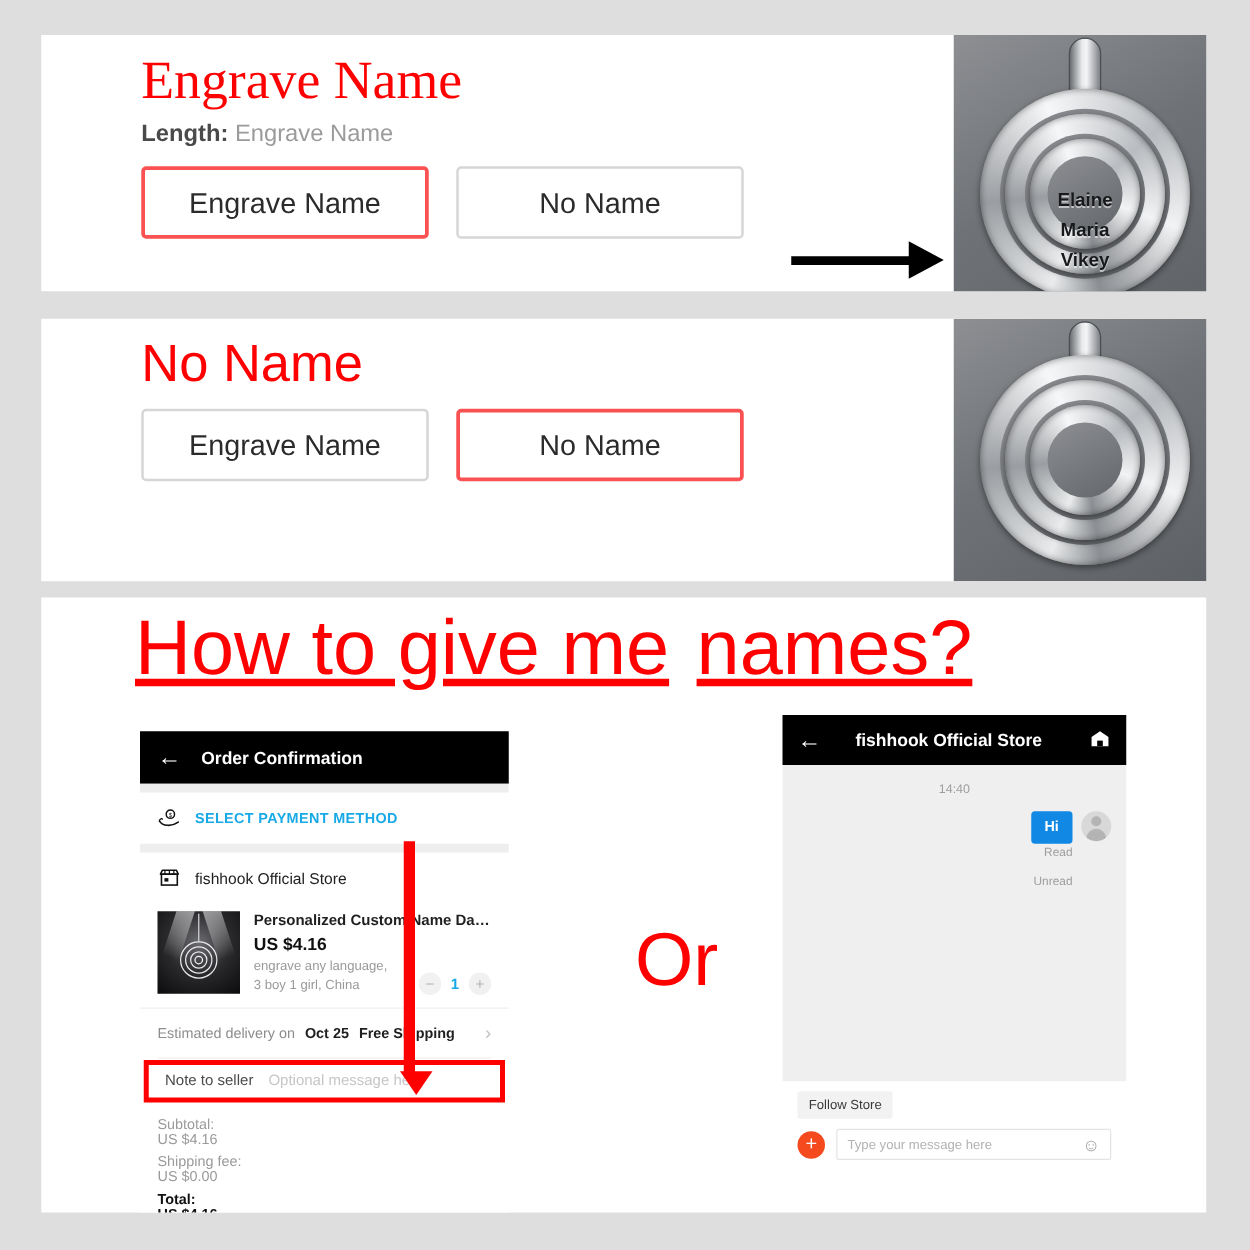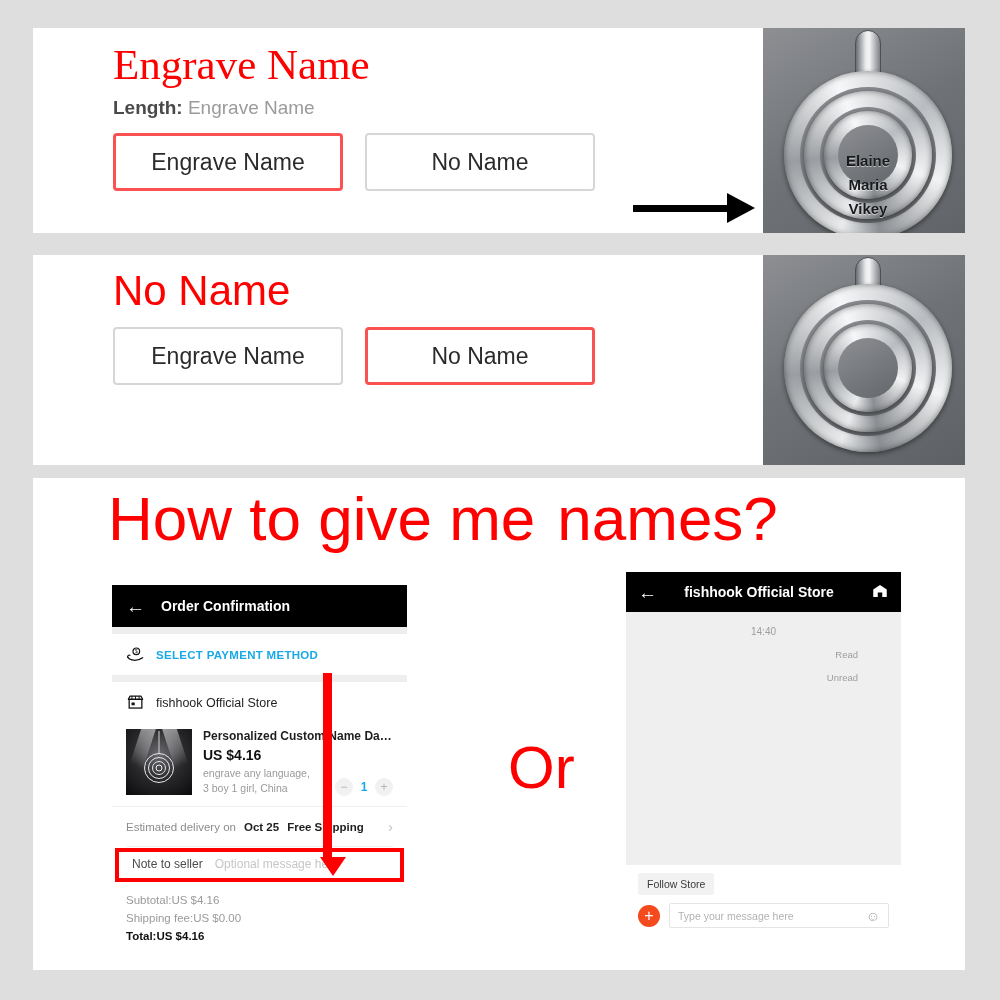--- a/index.html
+++ b/index.html
@@ -84,21 +84,21 @@
     text-shadow: 0 1px 0 rgba(255,255,255,.55);
   }
   .en-0 { top: 124px; font-size: 15px; }
   .en-1 { top: 148px; font-size: 15px; }
   .en-2 { top: 172px; font-size: 15px; }
 
   
   #howto-title {
     position: absolute; left: 75px; top: 10px;
     color: #ff0000; font-size: 62px; line-height: 1;
-    font-family: "Liberation Sans", sans-serif; white-space: nowrap;
+    font-family: "Liberation Sans", sans-serif; white-space: nowrap; text-decoration: underline;
   }
   #howto-title .gap { display: inline-block; width: 22px; }
 
   #or-text {
     position: absolute; left: 475px; top: 260px;
     color: #ff0000; font-size: 60px; line-height: 1;
     font-family: "Liberation Sans", sans-serif;
   }
 
   
@@ -173,22 +173,22 @@
   }
   .note-label { color: #4a4a4a; }
   .note-placeholder { color: #c6c6c6; }
   #note-highlight {
     position: absolute; left: 3px; top: 2px; width: 289px; height: 34px;
     border: 4px solid #ff0000; pointer-events: none;
   }
 
   .m-totals { padding: 10px 14px 12px 14px; }
   .tot-row {
-    display: flex; 
-    font-size: 11.5px; color: #9a9a9a; padding: 3px 0;
+    display: flex; justify-content: space-between;
+    font-size: 11.5px; color: #9a9a9a; padding: 3px 0; flex-direction: column;
   }
   .tot-row.bold { color: #111; font-weight: bold; }
 
   
   #red-arrow { position: absolute; left: 287px; top: 195px; width: 14px; }
   #red-arrow .shaft { width: 9px; height: 185px; background: #ff0000; margin: 0 auto; }
   #red-arrow .head {
     width: 0; height: 0; margin: -1px auto 0 auto;
     border-left: 13px solid transparent; border-right: 13px solid transparent;
     border-top: 19px solid #ff0000;
@@ -421,20 +421,24 @@
           <svg viewBox="0 0 24 24" width="18" height="18">
             <path d="M3 10 L12 4 L21 10 V20 H3 Z" fill="#fff"></path>
             <rect x="9" y="14" width="6" height="6" fill="#000"></rect>
           </svg>
         </span>
       </div>
 
       <div class="chat-body">
         <div class="chat-time">14:40</div>
 
+        <div class="msg-row">
+          <div class="bubble">Hi</div>
+          <div class="avatar"></div>
+        </div>
         <div class="msg-status">Read</div>
 
         <div class="msg-status">Unread</div>
       </div>
 
       <div class="chat-foot">
         <div class="follow-store">Follow Store</div>
         <div class="chat-input-row">
           <div class="plus-btn">+</div>
           <div class="chat-input">

